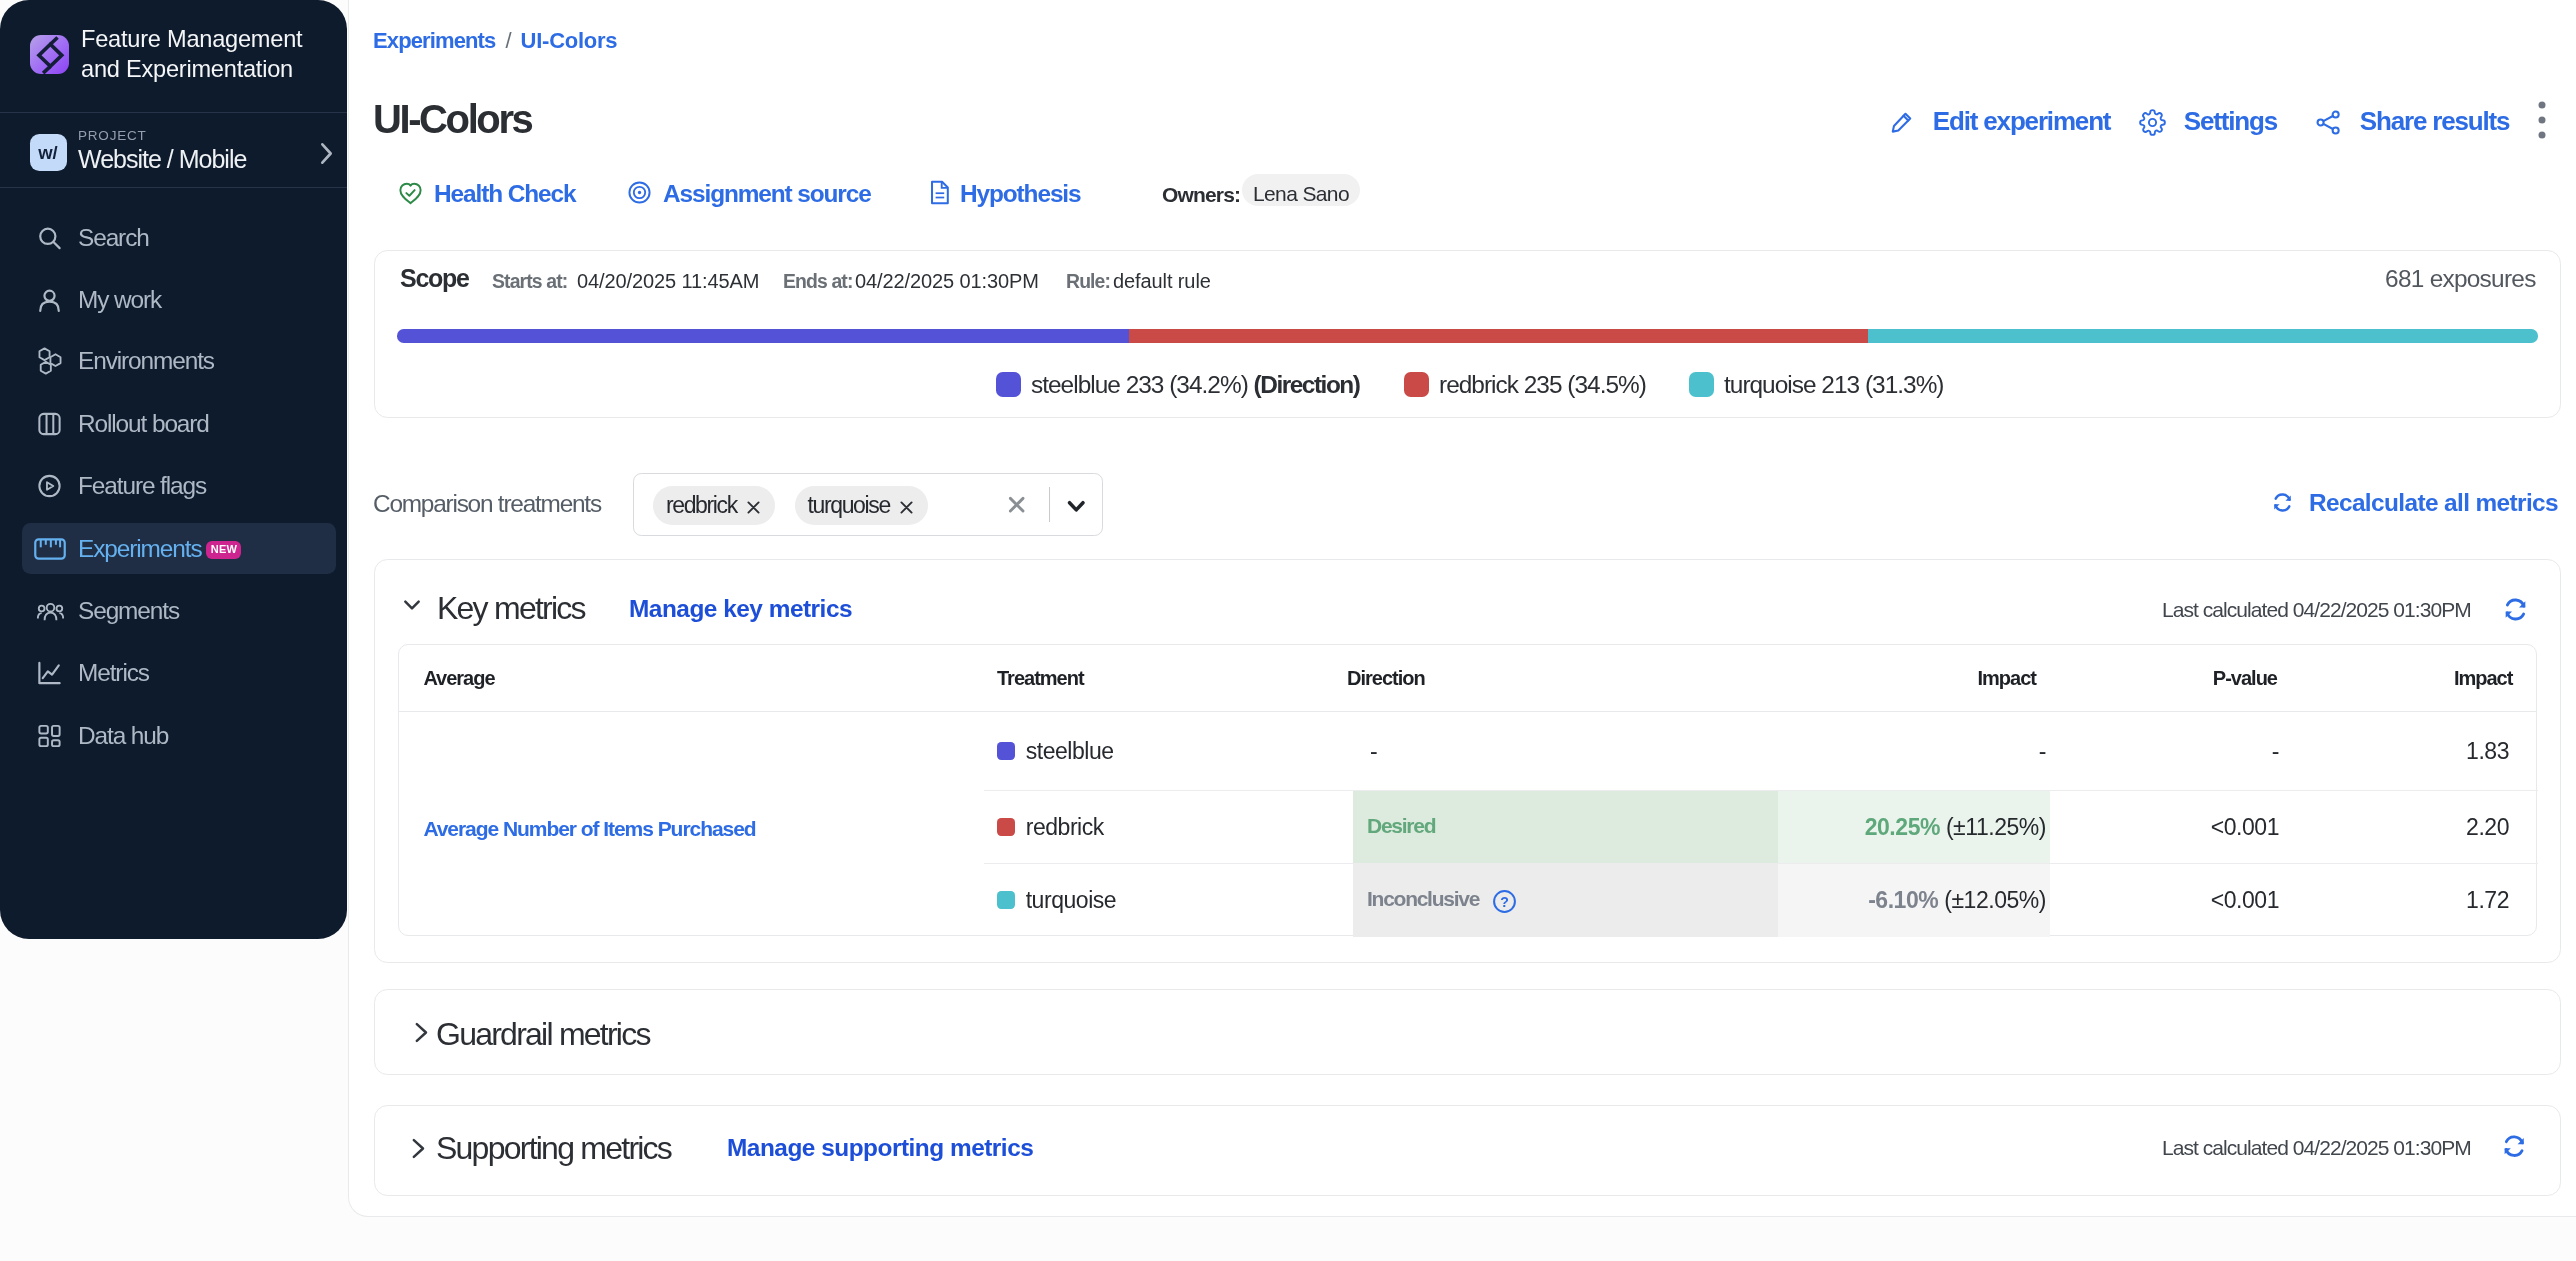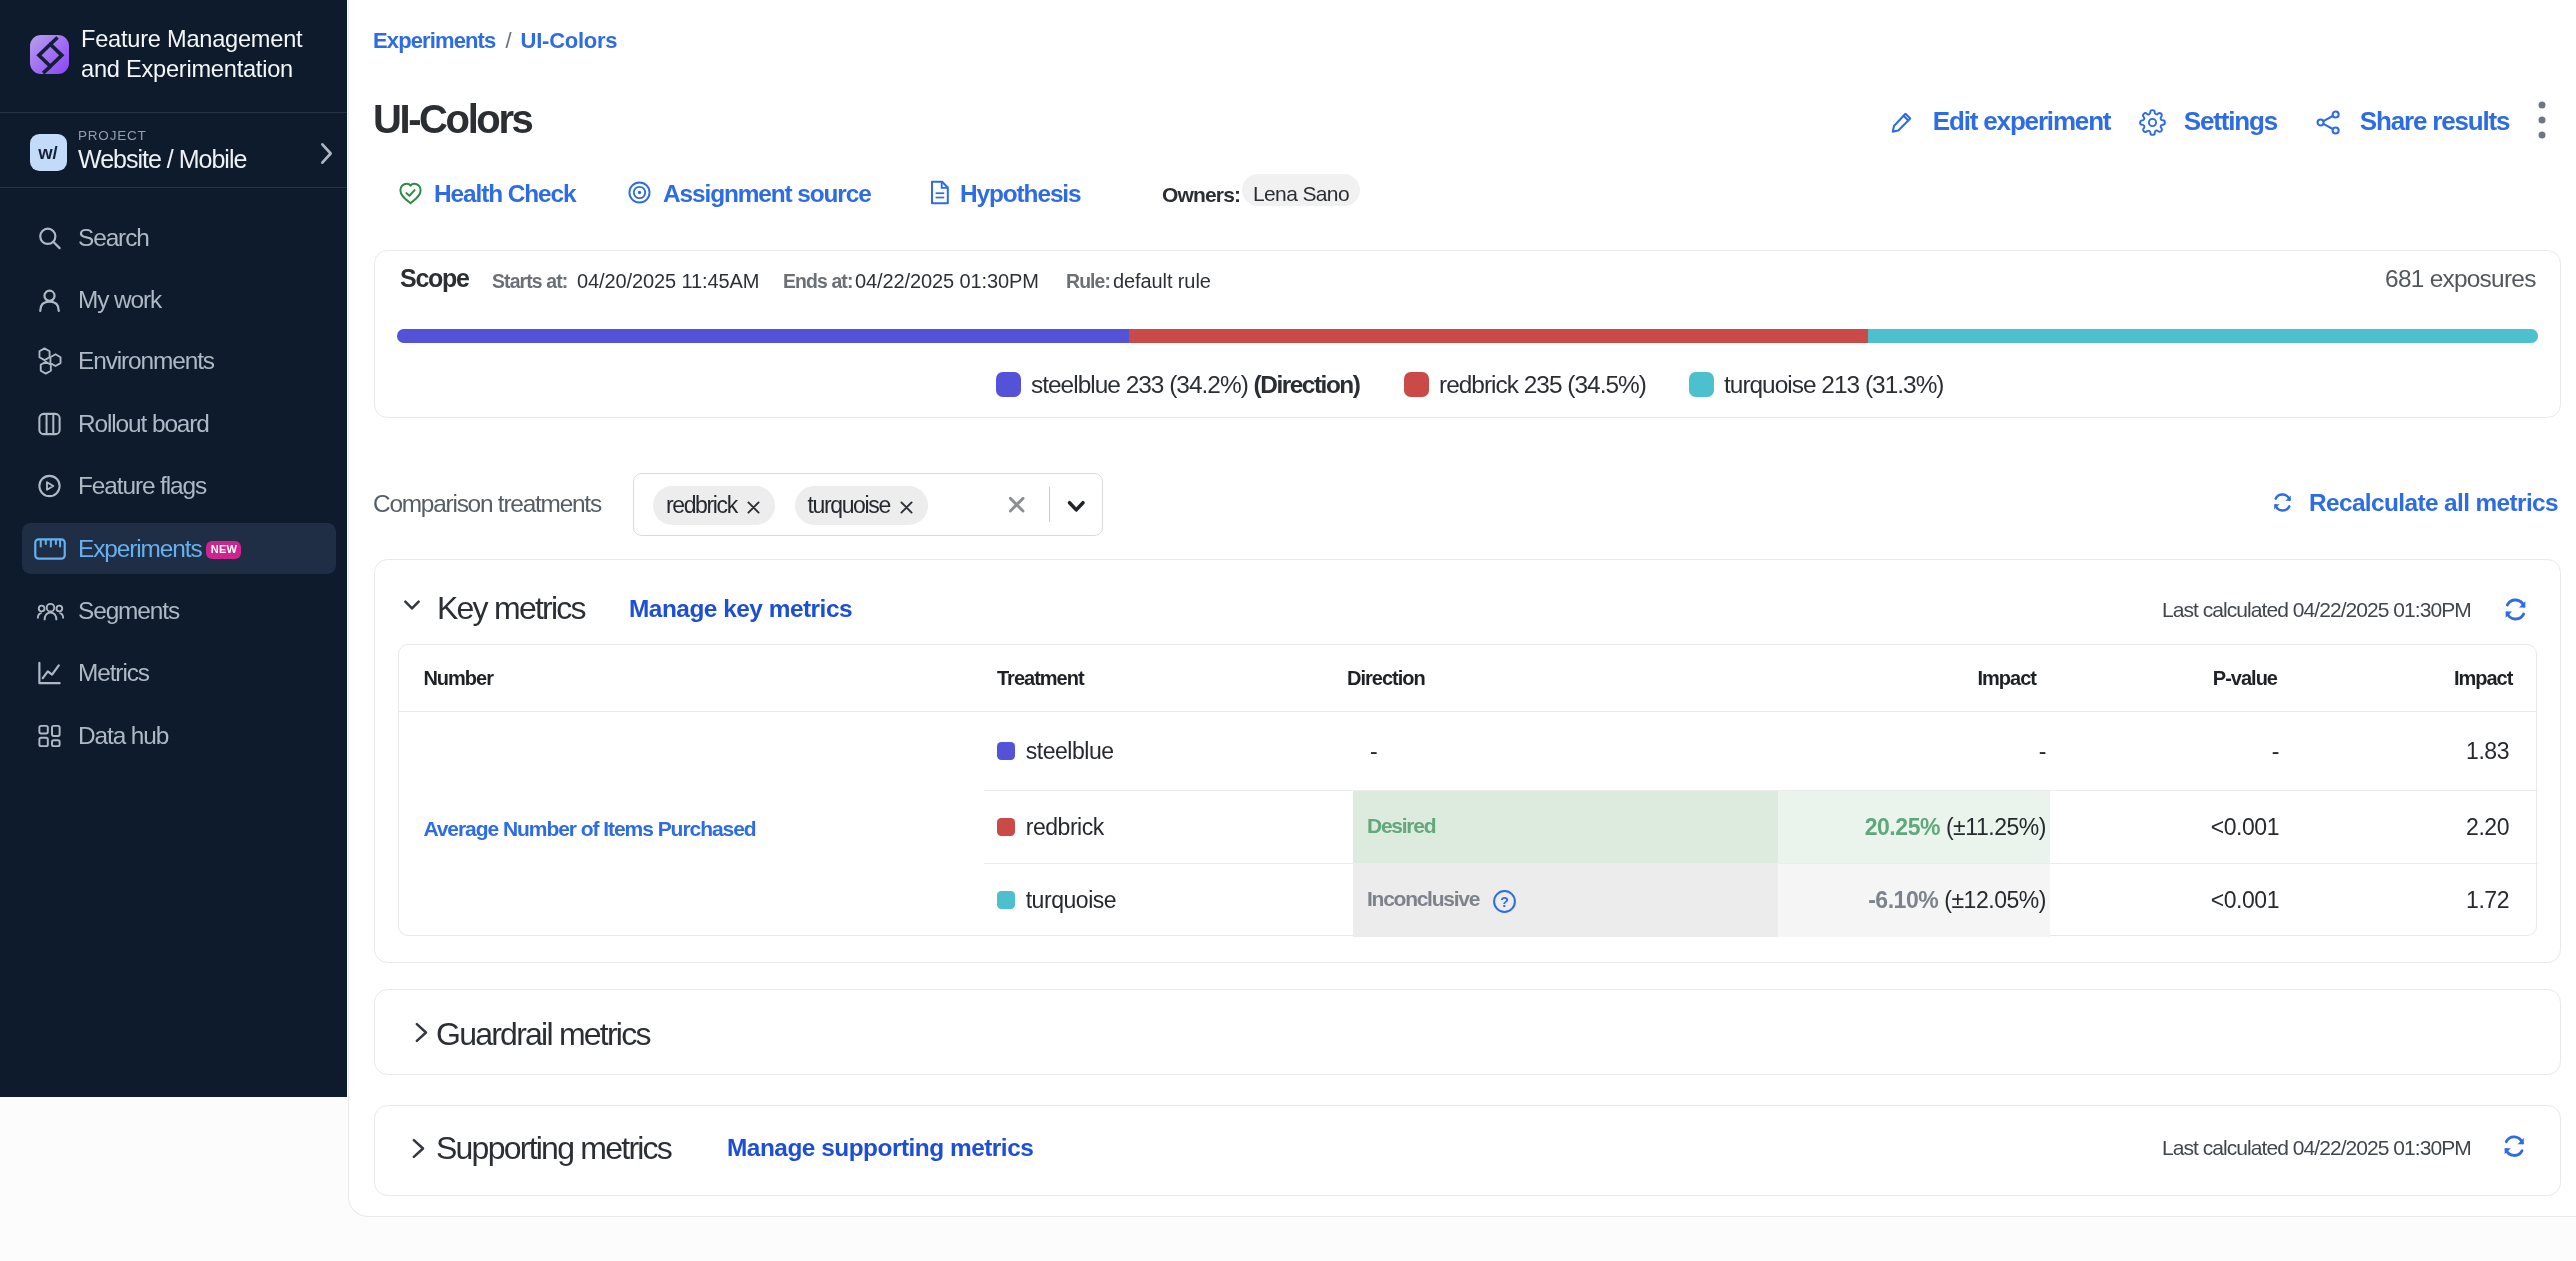--- a/index.html
+++ b/index.html
@@ -1,20 +1,20 @@
 <!DOCTYPE html>
 <html style="font-size:13.5px"><head>
 <meta charset="utf-8">
 <style>
 * { margin:0; padding:0; box-sizing:border-box; }
 html,body { width:2576px; height:1261px; font-family:"Liberation Sans", sans-serif; background:#fcfcfd; }
 body { position:relative; overflow:hidden; }
 
 
-#sidebar { position:absolute; left:0; top:0; width:347px; height:1097px; background:#0e1b2c; }
+#sidebar { position:absolute; left:0; top:0; width:347px; height:939px; background:#0e1b2c;border-radius:29px; }
 #logo { position:absolute; left:30px; top:35px; width:39px; height:39px; border-radius:11px;
   background:linear-gradient(135deg,#b7a2e9 0%,#a06cf5 55%,#8d42f3 100%); }
 #brand { position:absolute; left:81px; top:25px; color:#f4f6f8; font-size:23.6px; line-height:29.5px; letter-spacing:-0.01em; }
 .sb-div { position:absolute; left:0; width:347px; height:0.8px; background:#263349; }
 #proj-icon { position:absolute; left:29.5px; top:134px; width:37px; height:37px; border-radius:9.3px; background:#c3daf8;
   color:#14213a; font-weight:700; font-size:18.5px; text-align:center; line-height:37px; }
 #proj-label { position:absolute; left:78px; top:128px; color:#959eae; font-size:13.5px; letter-spacing:0.8px; }
 #proj-name { position:absolute; left:78px; top:145px; color:#eef1f4; font-size:25px; letter-spacing:-0.04em; }
 #proj-chevron { position:absolute; left:319px; top:141px; }
 .nav-item { position:absolute; left:22px; width:314px; height:51px; border-radius:8.4px; color:#aeb9c5; font-size:24.4px; letter-spacing:-0.045em; }
@@ -316,21 +316,21 @@
   <svg style="position:absolute;left:2128px;top:37px" width="25" height="25" viewBox="0 0 26 26">
       <g>
         <path d="M21.6 9.5 A9.2 9.2 0 0 0 4.6 8.2" fill="none" stroke="#2d6ce4" stroke-width="3" stroke-linecap="round"></path>
         <path d="M4.4 16.5 A9.2 9.2 0 0 0 21.4 17.8" fill="none" stroke="#2d6ce4" stroke-width="3" stroke-linecap="round"></path>
         <path d="M23.2 4.3 L23.2 10.9 L16.6 10.9 Z" fill="#2d6ce4"></path>
         <path d="M2.8 21.7 L2.8 15.1 L9.4 15.1 Z" fill="#2d6ce4"></path>
       </g>
     </svg>
 
   <div id="ktable">
-    <div class="th" style="left:24.4px">Number</div>
+    <div class="th" style="left:24.4px">Average</div>
     <div class="th" style="left:598px">Treatment</div>
     <div class="th" style="left:948px">Direction</div>
     <div class="th" style="right:500px">Impact</div>
     <div class="th" style="right:259px">P-value</div>
     <div class="th" style="right:23.6px">Impact</div>
     <div class="hsep"></div>
 
     <div class="dircell" style="top:145px;height:73px; background:#dcebdd;"></div>
     <div class="impcell" style="top:145px;height:73px; background:#eaf4ec;"></div>
     <div class="dircell" style="top:218px;height:74px; background:#ececed;"></div>

